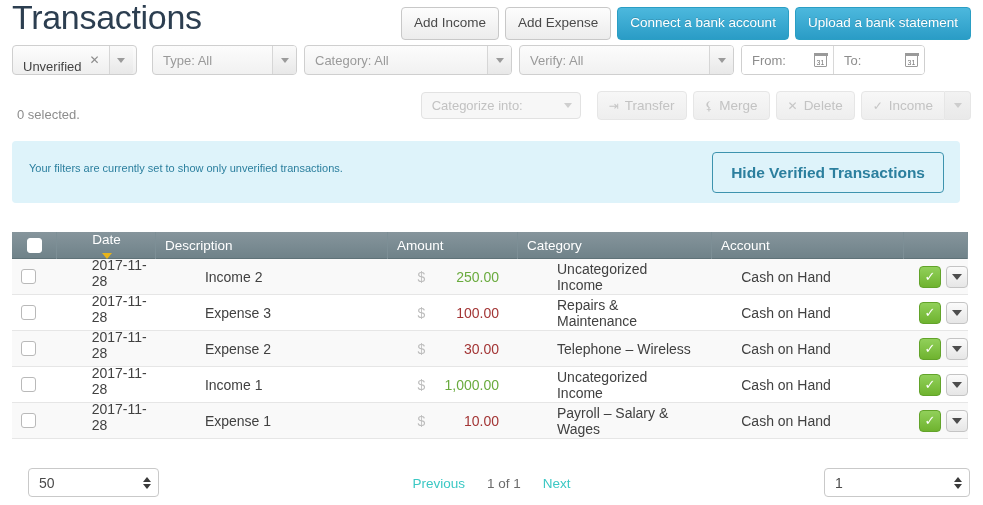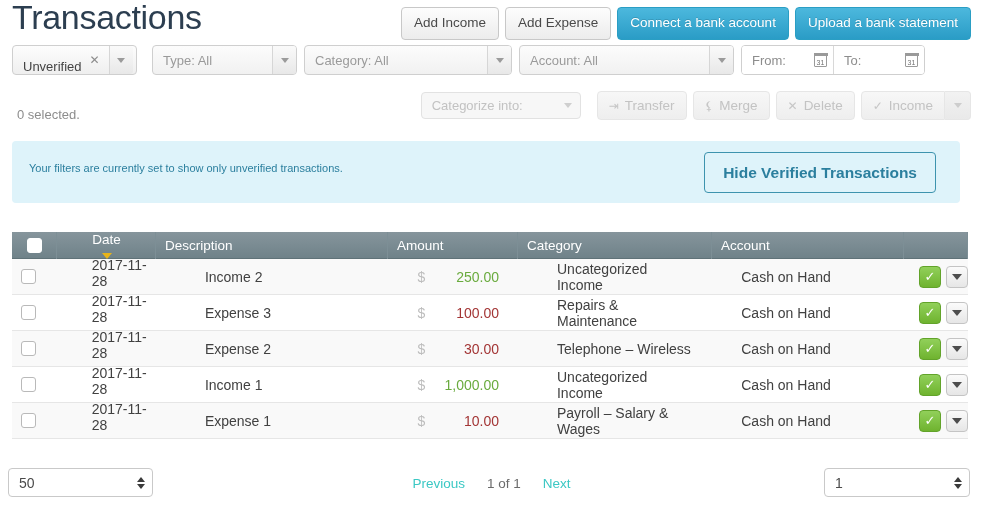--- a/index.html
+++ b/index.html
@@ -98,21 +98,21 @@
   }
   .verify-caret i { width:0;height:0;border-left:4px solid transparent;border-right:4px solid transparent;border-top:5px solid #cdcdcd; display:block;}
 
   
   .banner {
     position:absolute; left:12px; top:141px; width:948px; height:62px;
     background:#def3fa; border-radius:4px;
   }
   .banner-txt { position:absolute; left:17px; top:21px; font-size:11px; color:#2b7f9e; }
   .banner-btn {
-    position:absolute; right:24px; top:11px; height:41px;
+    position:absolute; right:16px; top:11px; height:41px;
     border:1px solid #3d93ae; border-radius:4px; background:transparent;
     color:#2b7f9e; font-size:15.5px; font-weight:bold; padding: 0 18px; cursor:pointer;
     font-family:"Liberation Sans", sans-serif;
   }
 
   
   .table { position:absolute; left:12px; top:232px; width:956px; }
   .trow { display:flex; align-items:center; }
   .thead {
     height: 27px; color:#fff; font-size:13.5px;
@@ -165,21 +165,21 @@
   }
   .dbtn i { width:0;height:0;border-left:5px solid transparent;border-right:5px solid transparent;border-top:6px solid #4d4d4d; display:block;}
 
   
   .footer { position:absolute; left:0; top:463px; width:983px; height:42px; }
   .spinner {
     position:absolute; height:29px; border:1px solid #c9c9c9; border-radius:4px;
     background:#fff; display:flex; align-items:center; justify-content:space-between;
     padding: 0 7px 0 10px; font-size:14px; color:#4a4a4a;
   }
-  .sp-left { left:8px; top:5px; width:145px; }
+  .sp-left { left:28px; top:5px; width:131px; }
   .sp-right { right:13px; top:5px; width:146px; }
   .arrows { display:flex; flex-direction:column; gap:2px; cursor:pointer; }
   .arrows .up { width:0;height:0;border-left:4px solid transparent;border-right:4px solid transparent;border-bottom:5px solid #3b3b3b; }
   .arrows .dn { width:0;height:0;border-left:4px solid transparent;border-right:4px solid transparent;border-top:5px solid #3b3b3b; }
   .pager { position:absolute; left:0; top:13px; width:983px; display:flex; justify-content:center; align-items:center; gap:22px; font-size:13.5px; }
   .plink { color:#3bc8c4; cursor:pointer; }
   .pinfo { color:#6b6b6b; }
 </style>
 </head>
 <body>
@@ -214,21 +214,21 @@
     </div>
 
     <div class="ctl w-cat">
       <span class="ctl-txt">Category: All</span>
       <span class="caret-box">
           <i class="caret"></i>
         </span>
     </div>
 
     <div class="ctl w-acct">
-      <span class="ctl-txt">Account: All</span>
+      <span class="ctl-txt">Verify: All</span>
       <span class="caret-box">
           <i class="caret"></i>
         </span>
     </div>
 
     <div class="daterange">
       <div class="date-cell">
         <span>From:</span>
         <span class="cal">31</span>
       </div>

